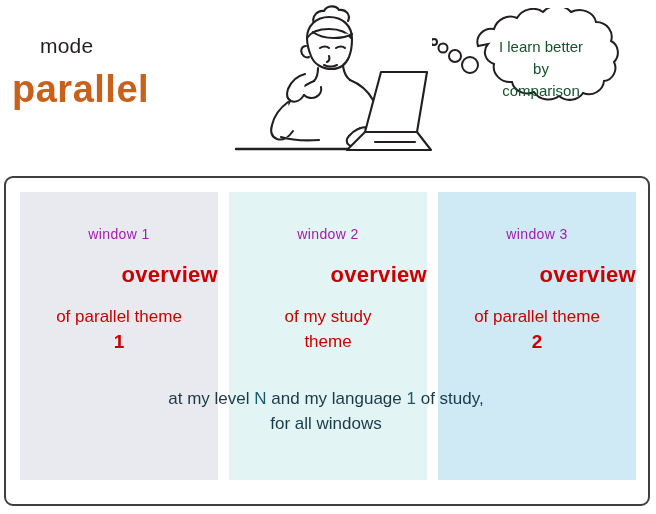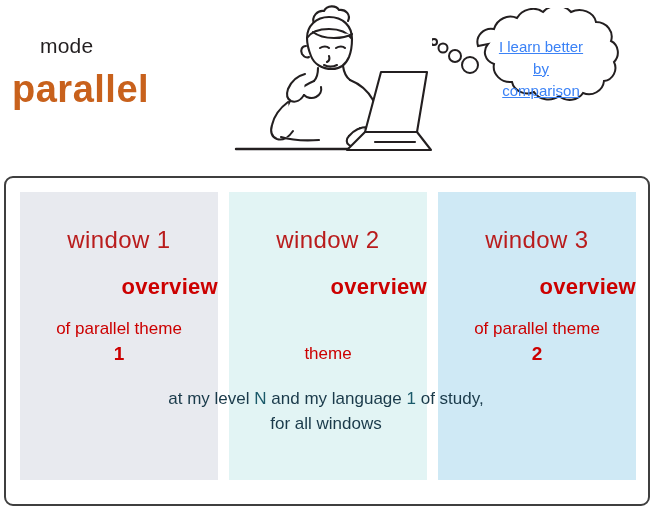--- a/index.html
+++ b/index.html
@@ -56,22 +56,21 @@
     top: 0;
   }
   #bubble-text {
     position: absolute;
     left: 32px;
     top: 28px;
     width: 154px;
     text-align: center;
     font-size: 15px;
     line-height: 22px;
-    color: #3b82f6;
-    text-decoration: underline;
+    color: #14532d;
   }
 
   
   #person-illustration {
     position: absolute;
     left: 210px;
     top: 2px;
     width: 230px;
     height: 168px;
   }
@@ -100,22 +99,22 @@
   }
   .window-col {
     width: 198px;
     height: 288px;
     position: relative;
     box-sizing: border-box;
     padding-top: 34px;
   }
   .window-title {
     text-align: center;
-    font-size: 24px;
-    color: #b91c1c;
+    font-size: 14px;
+    color: #a21caf;
     letter-spacing: 0.4px;
   }
   .window-overview {
     text-align: right;
     font-size: 22px;
     font-weight: bold;
     color: #cc0000;
     margin-top: 20px;
     letter-spacing: 0.3px;
   }
@@ -231,21 +230,21 @@
       <div class="window-sub">
         <span>of parallel theme</span>
         <span class="emph">1</span>
       </div>
     </div>
 
     <div class="window-col" style="background:#e2f4f4">
       <div class="window-title">window 2</div>
       <div class="window-overview">overview</div>
       <div class="window-sub">
-        <br>
+        <span>of my study</span><br>
         <span>theme</span>
       </div>
     </div>
 
     <div class="window-col" style="background:#cfe9f5">
       <div class="window-title">window 3</div>
       <div class="window-overview">overview</div>
       <div class="window-sub">
         <span>of parallel theme</span>
         <span class="emph">2</span>

